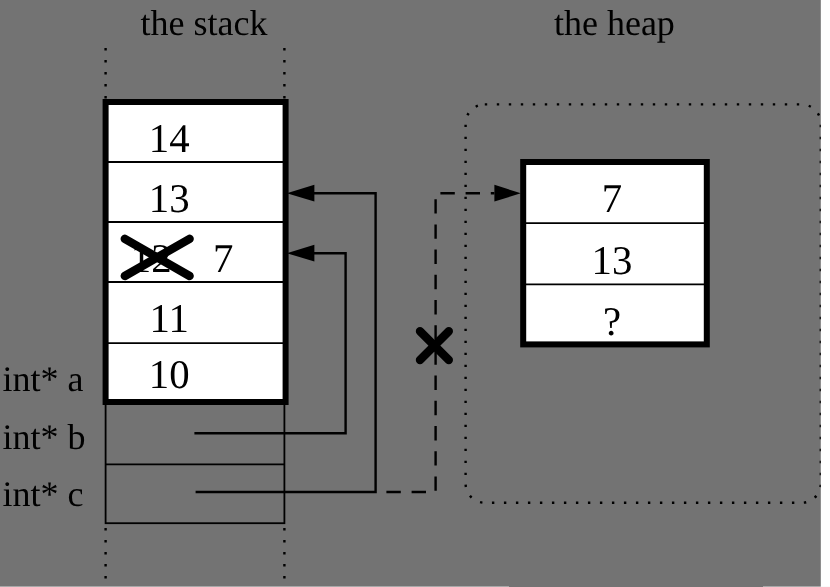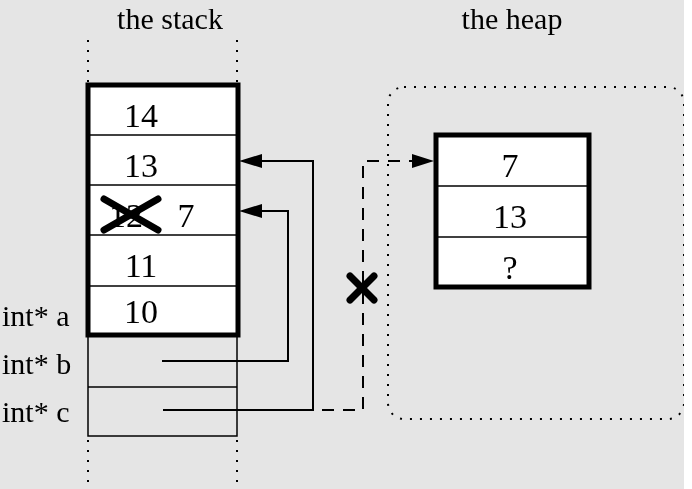--- a/index.html
+++ b/index.html
@@ -1,20 +1,20 @@
 <!DOCTYPE html>
 <html><head>
 <meta charset="utf-8">
 <style>
   html, body { margin: 0; padding: 0; background: #ffffff; }
   .canvas {
     position: relative;
     width: 684px;
     height: 489px;
-    background: #e5e5e5;
+    background: #737373;
     overflow: hidden;
   }
   svg { display: block; }
   svg text {
     font-family: "Liberation Serif", "DejaVu Serif", serif;
     fill: #000000;
   }
   .title  { font-size: 30px; }
   .plabel { font-size: 30px; }
   .num    { font-size: 34px; }

